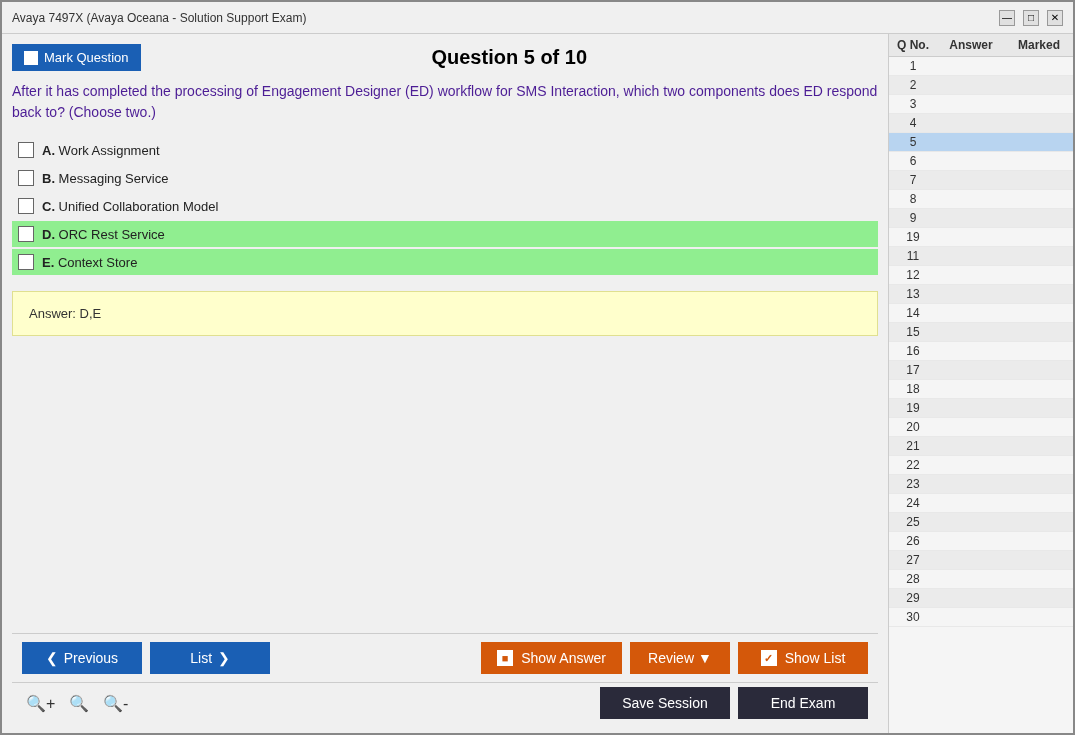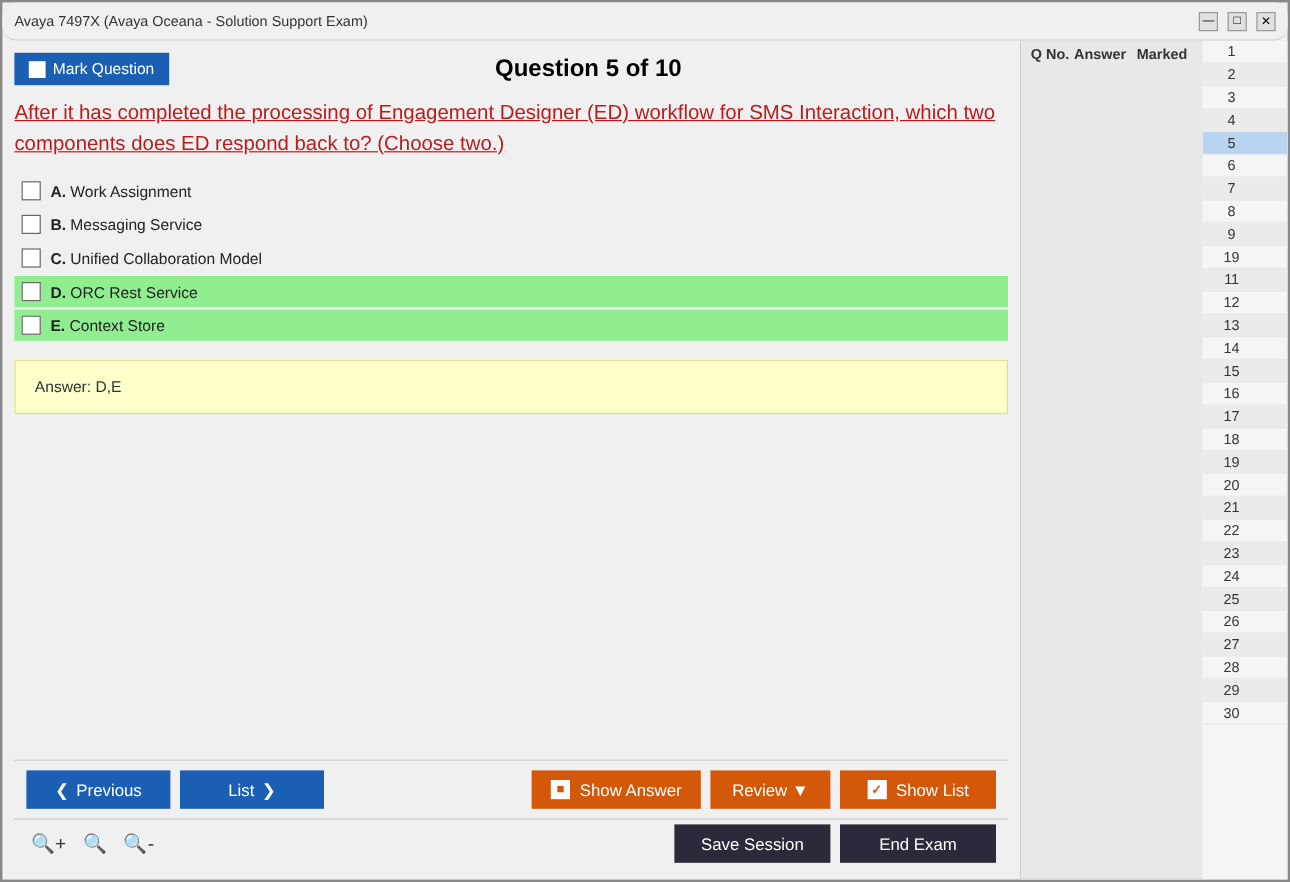--- a/index.html
+++ b/index.html
@@ -20,21 +20,20 @@
       flex-direction: column;
     }
     .title-bar {
       background: #f0f0f0;
       border-bottom: 1px solid #ccc;
       padding: 6px 10px;
       display: flex;
       align-items: center;
       justify-content: space-between;
       height: 32px;
-      border-radius: 12px;
     }
     .title-bar-text {
       font-size: 12px;
       color: #333;
     }
     .title-bar-controls {
       display: flex;
       gap: 8px;
     }
     .title-btn {
@@ -85,25 +84,24 @@
       justify-content: center;
     }
     .question-title {
       flex: 1;
       text-align: center;
       font-size: 20px;
       font-weight: bold;
       color: #000000;
     }
     .question-text {
-      font-size: 17px;
-      color: #b91c1c;
+      font-size: 14px;
+      color: #4c1d95;
       margin-bottom: 14px;
       line-height: 1.5;
-      text-decoration: underline;
     }
     .options-list {
       display: flex;
       flex-direction: column;
       gap: 2px;
       margin-bottom: 10px;
     }
     .option-row {
       display: flex;
       align-items: center;
@@ -133,25 +131,25 @@
       padding: 14px 16px;
       margin-top: 6px;
       margin-bottom: 6px;
     }
     .answer-box-text {
       font-size: 13px;
       font-weight: normal;
       color: #333;
     }
     .sidebar {
-      width: 223px;
+      width: 185px;
       border-left: 1px solid #ccc;
       background: #f5f5f5;
       display: flex;
-      flex-direction: row;
+      flex-direction: column;
       overflow: hidden;
     }
     .sidebar-header {
       display: grid;
       grid-template-columns: 40px 1fr 60px;
       background: #e8e8e8;
       border-bottom: 1px solid #ccc;
       padding: 4px 4px;
       font-size: 12px;
       font-weight: bold;

